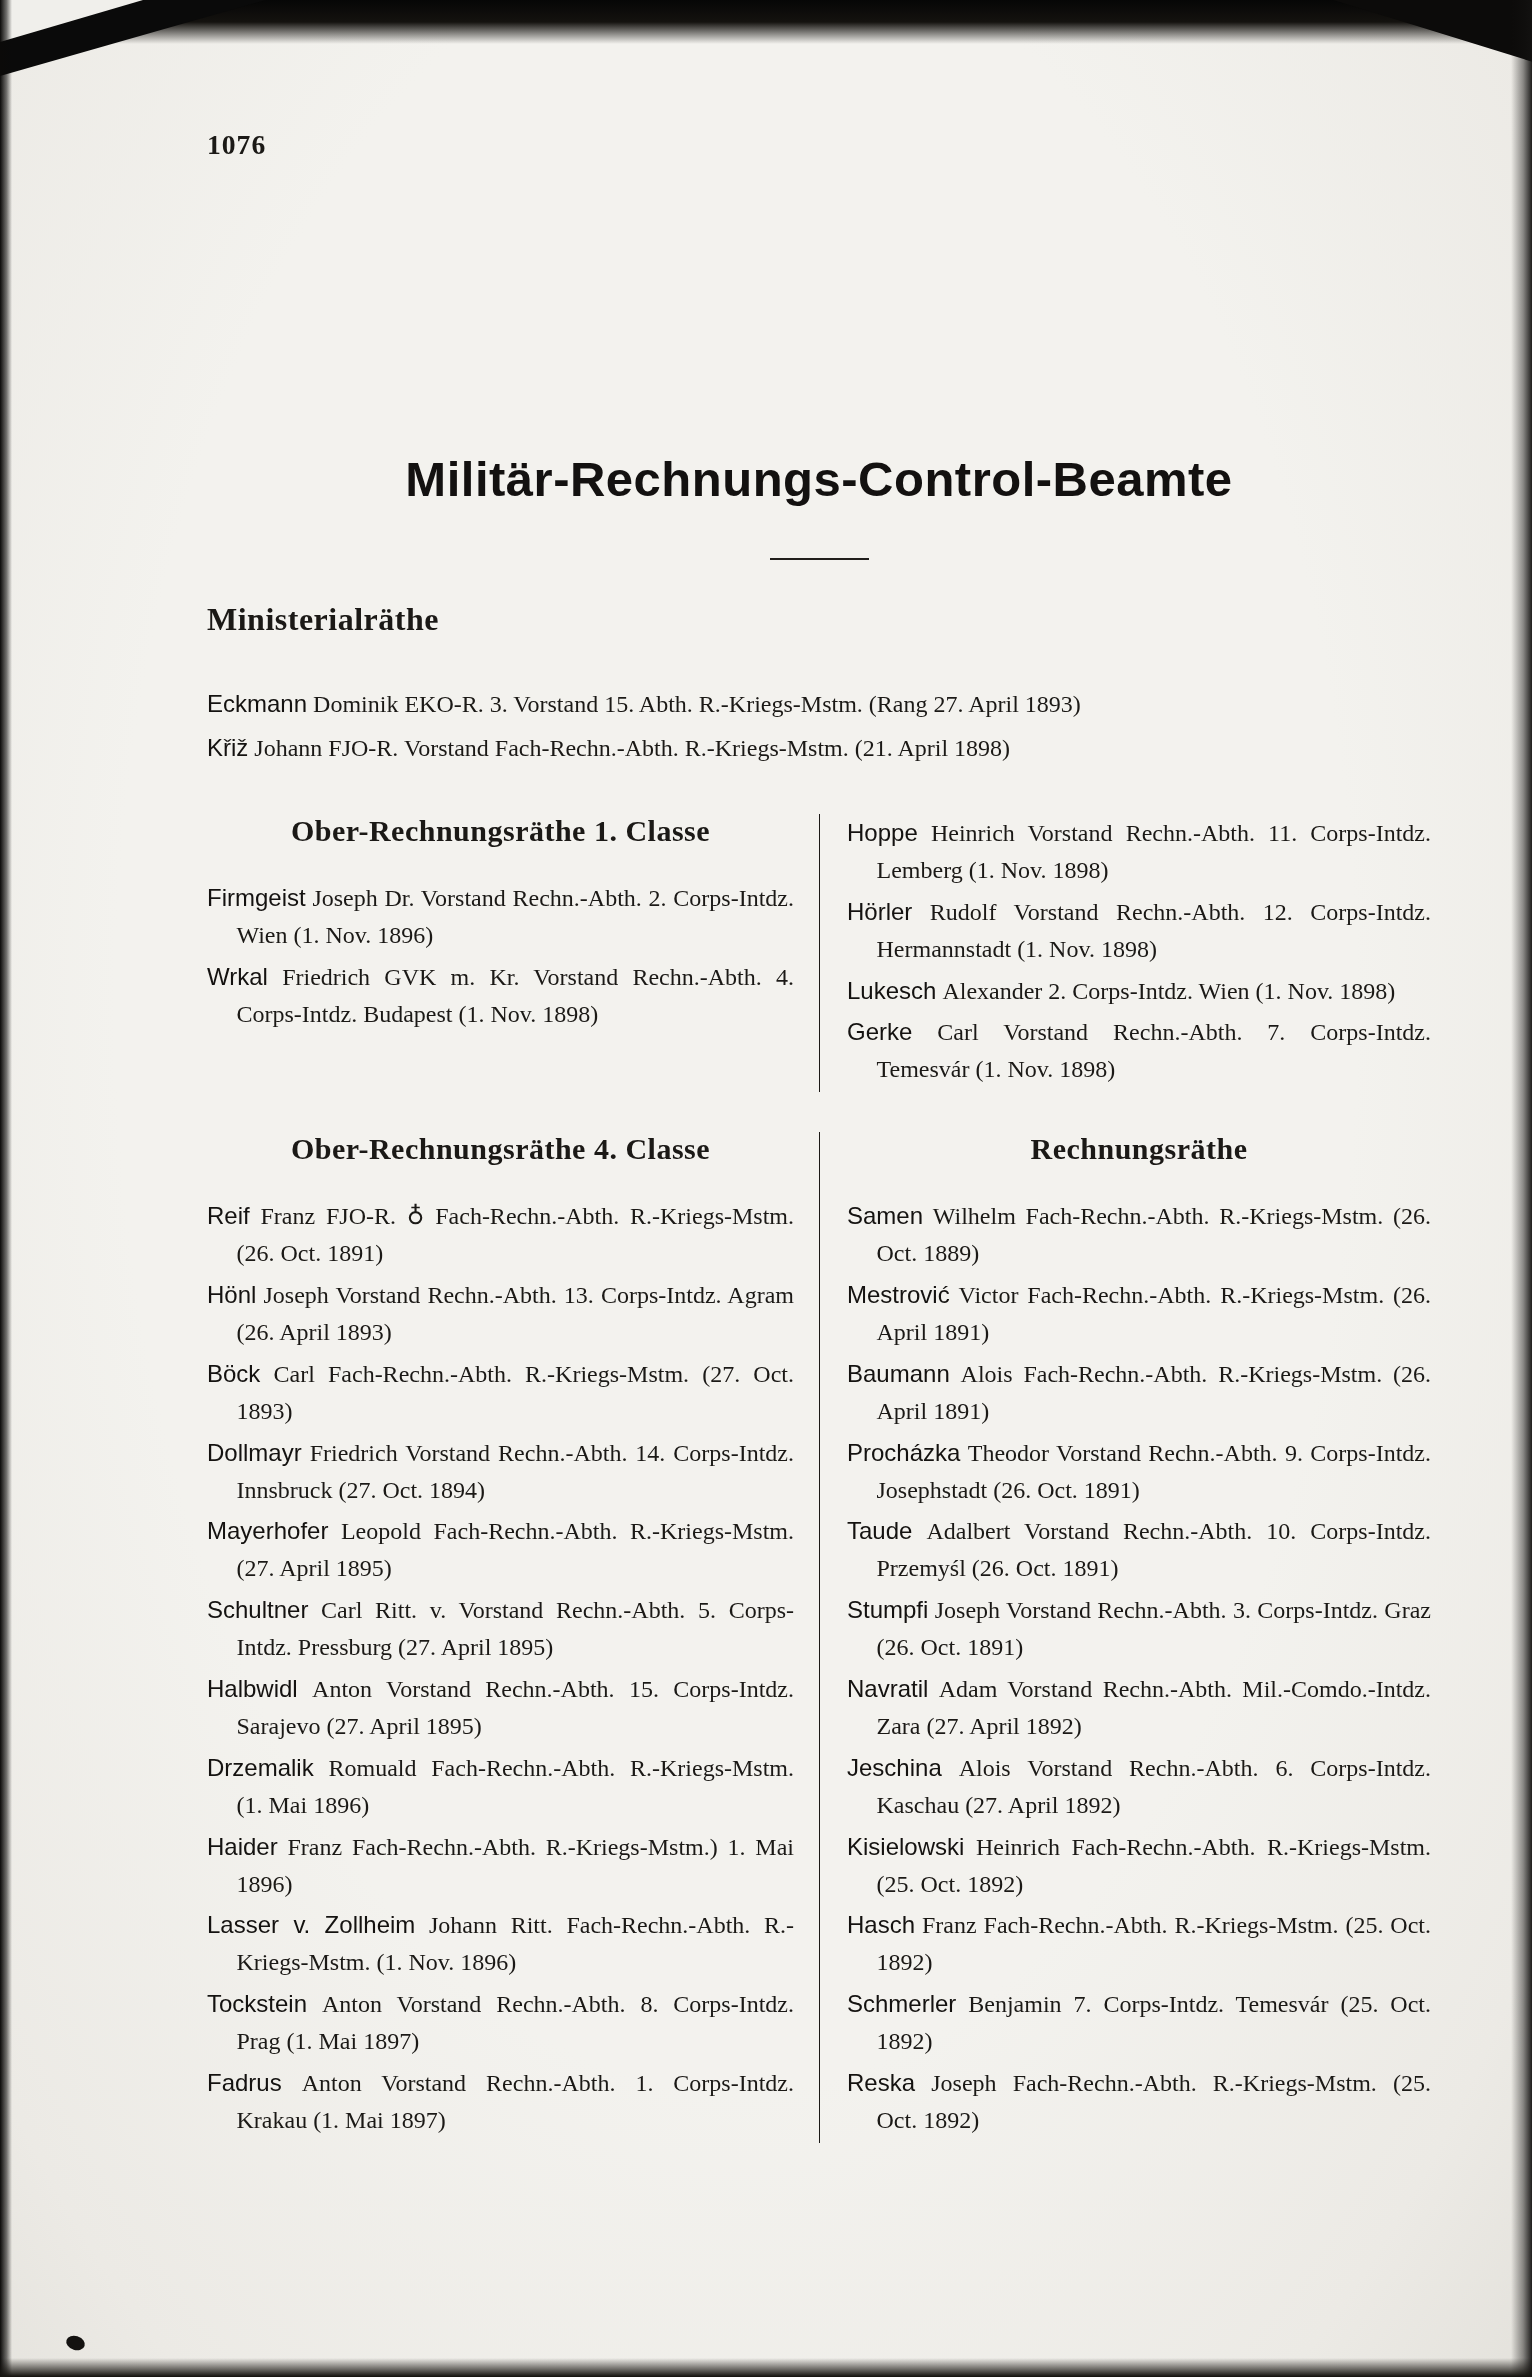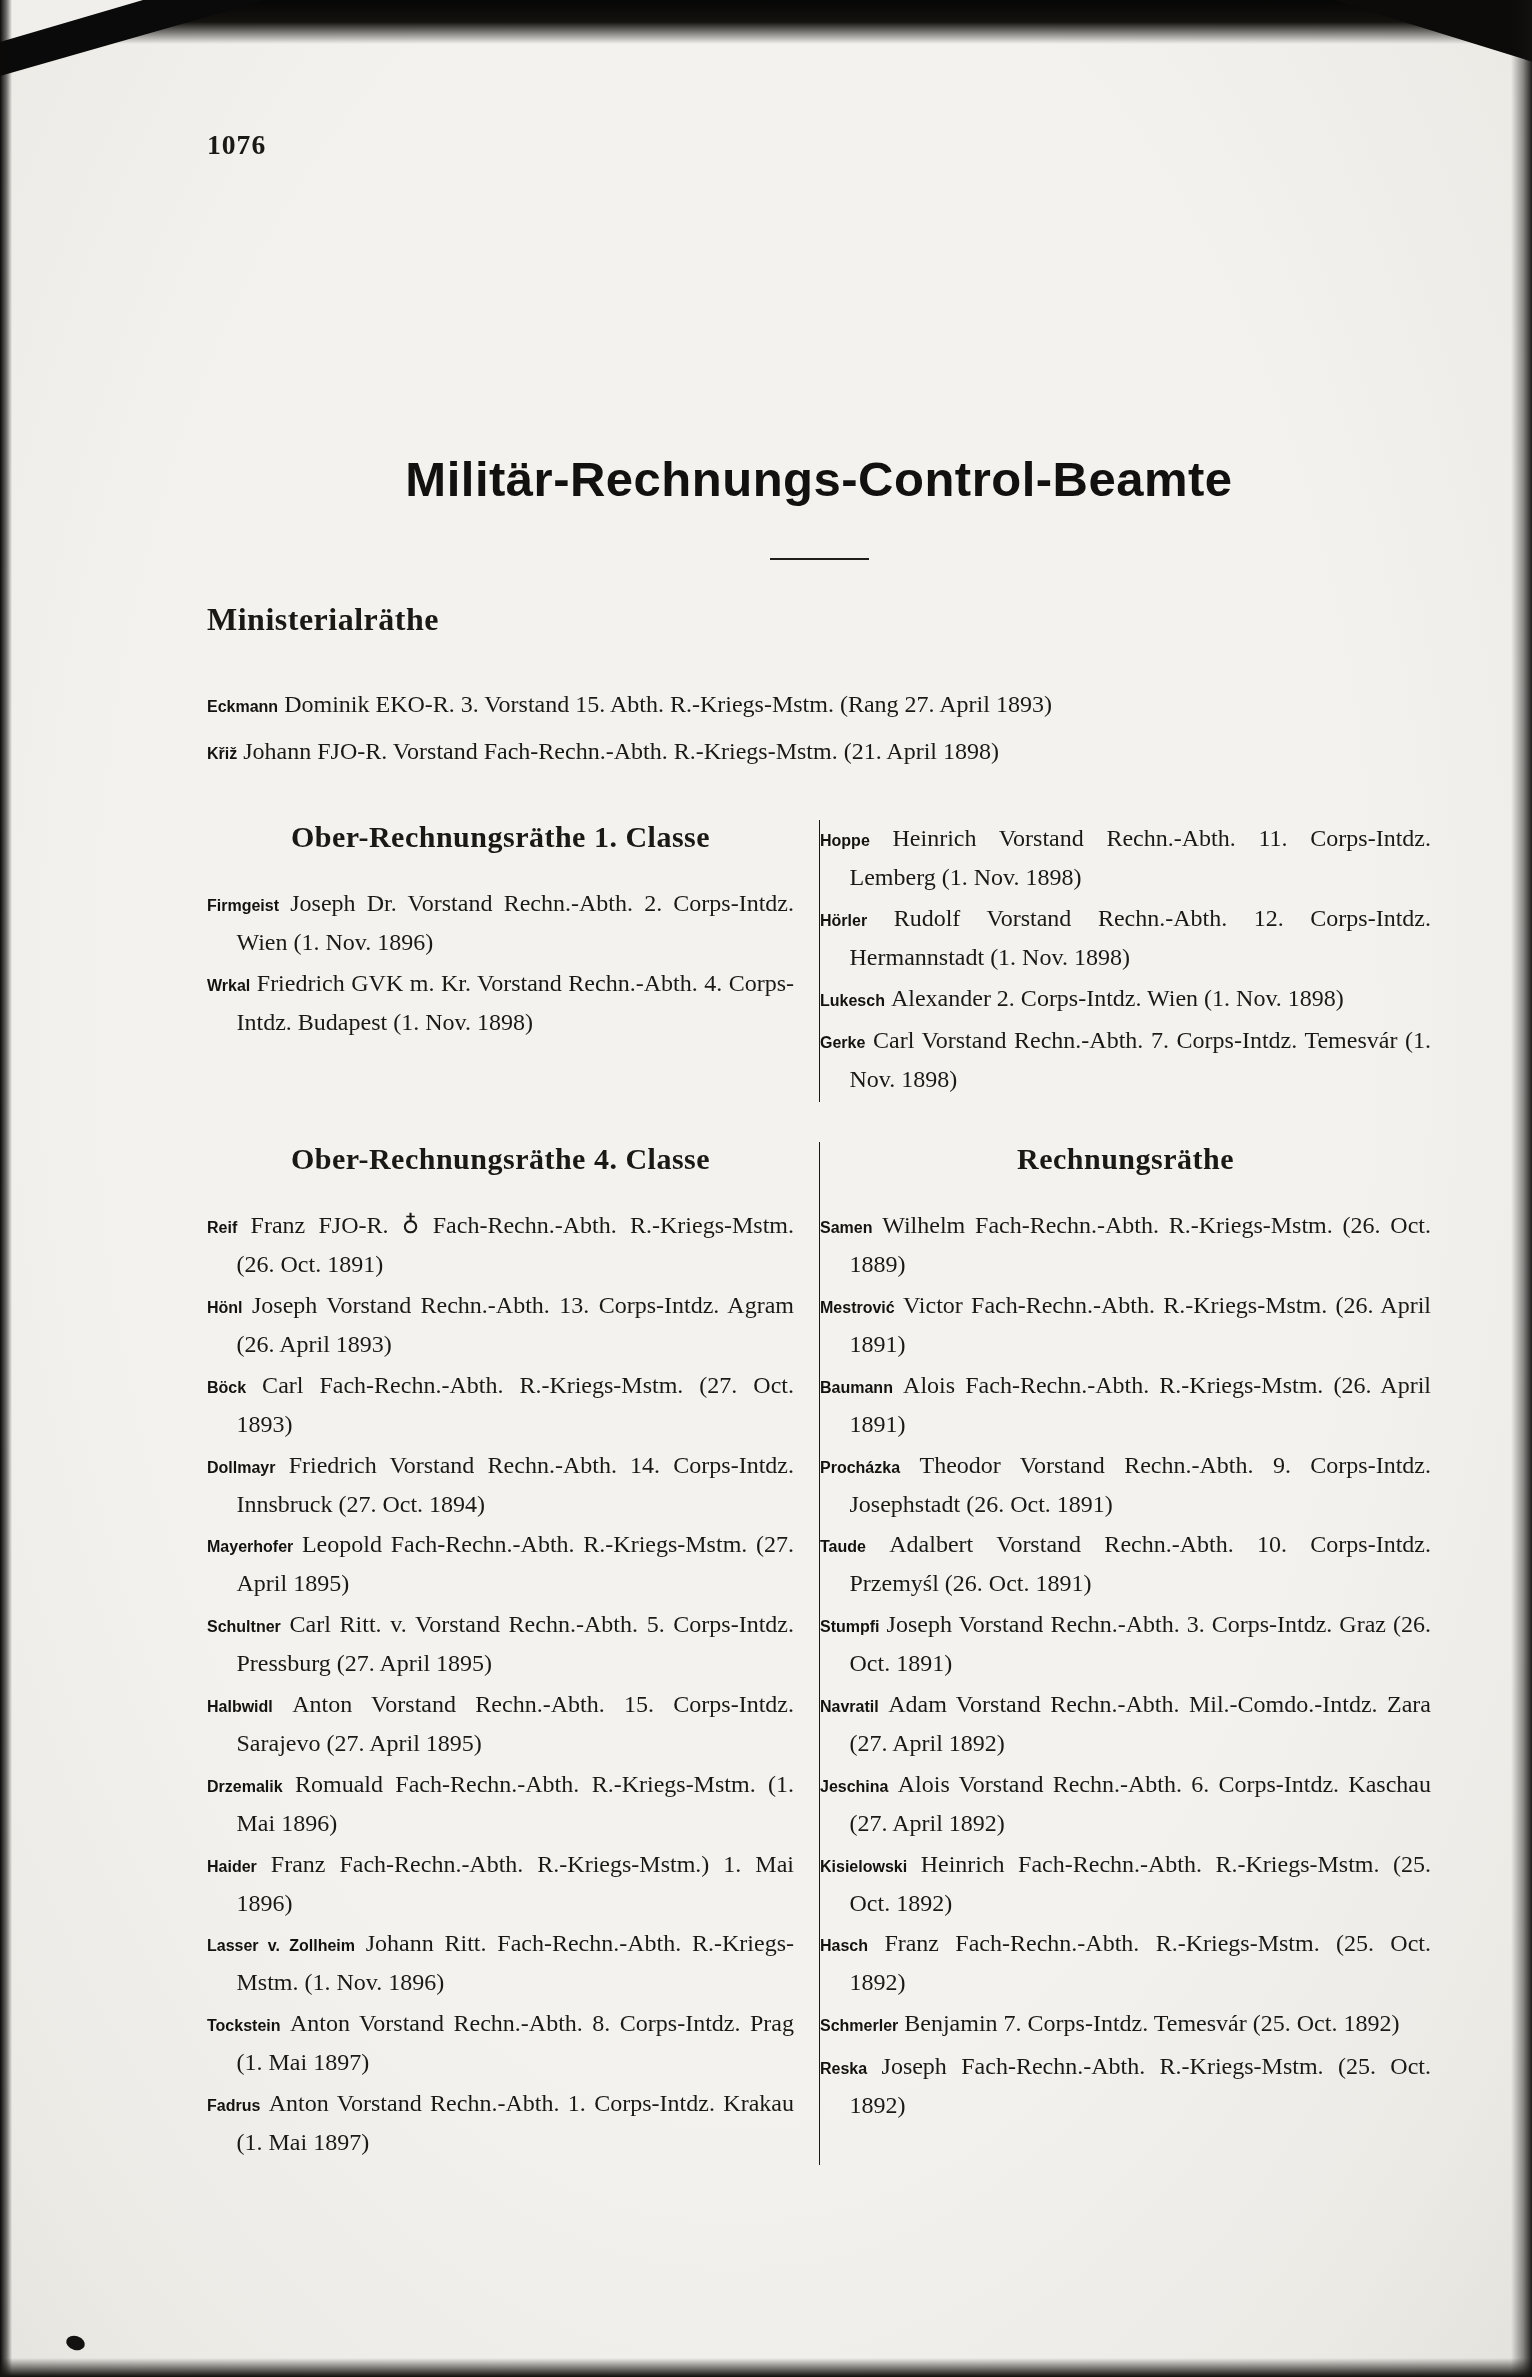--- a/index.html
+++ b/index.html
@@ -115,34 +115,34 @@
     padding-left: 29.5px;
     text-indent: -29.5px;
   }
   .full-width .entry {
     line-height: 44px;
     margin: 0;
     text-align: left;
   }
   .entry-name {
     font-family: "Liberation Sans", sans-serif;
-    font-weight: bold;
-    font-size: 16px;
+    font-weight: normal;
+    font-size: 24px;
     color: #141210;
   }
   .two-col {
     display: flex;
     margin-top: 44px;
   }
   .col {
     width: 50%;
     box-sizing: border-box;
   }
   .col-left  { padding-right: 25px; }
-  .col-right { border-left: 1.9px solid #1b1916; }
+  .col-right { padding-left: 27px; border-left: 1.9px solid #1b1916; }
   .two-col-2 { margin-top: 40px; }
 </style>
 </head>
 <body>
 
 <div class="sheet">
 
   <div class="edge-top"></div>
   <div class="edge-top-wedge"></div>
   <div class="corner-notch"></div>

